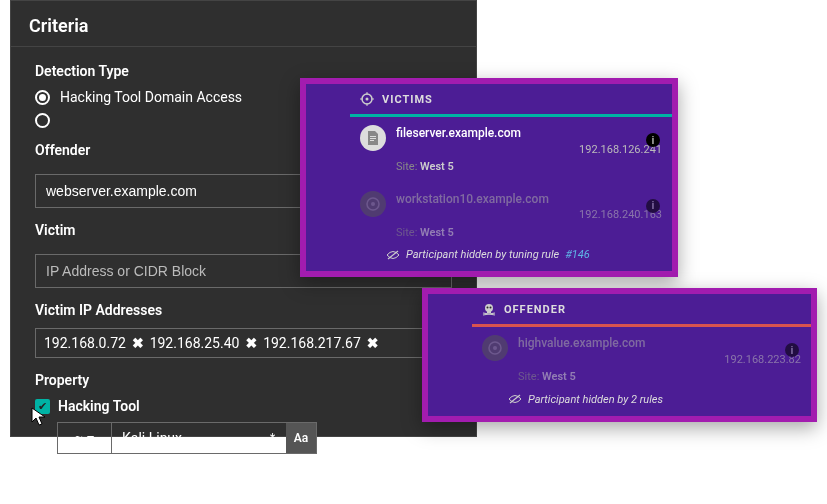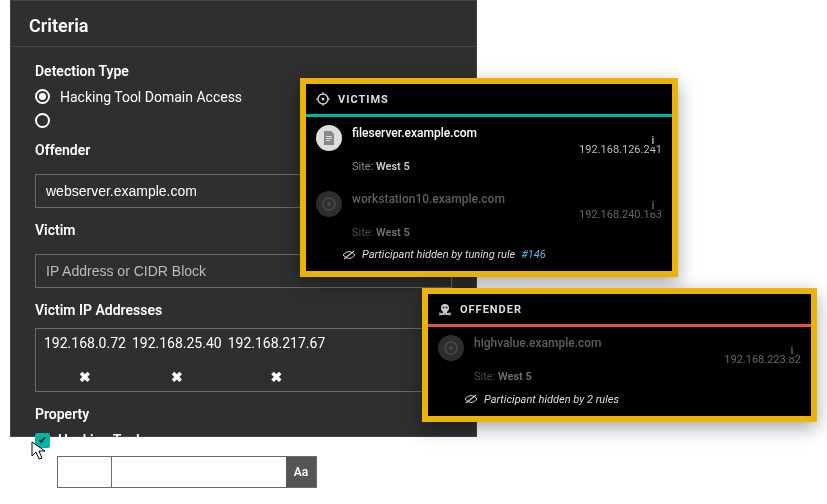--- a/index.html
+++ b/index.html
@@ -22,21 +22,21 @@
     font-size: 18px; font-weight: 600;
     padding: 14px 18px 10px;
     border-bottom: 1px solid #444;
   }
   .panel-body { padding: 16px 24px 0; }
   .section-label {
     font-size: 14px; font-weight: 600;
     margin-bottom: 10px;
   }
   .radio-row {
-    display: flex; 
+    display: flex; align-items: center;
     gap: 10px; margin-bottom: 8px;
     cursor: pointer;
     font-size: 14px;
   }
   .radio-outer {
     width: 15px; height: 15px; border-radius: 50%;
     border: 2px solid #fff; display: inline-flex;
     align-items: center; justify-content: center;
     flex-shrink: 0;
   }
@@ -59,23 +59,22 @@
     width: 100%;
     display: flex; flex-wrap: nowrap; align-items: center;
     border: 1px solid #6a6a6a;
     padding: 6px 8px; margin-top: 6px;
     gap: 6px;
     font-size: 14px;
     overflow: hidden;
   }
   .tag {
     display: inline-flex; align-items: center;
-    gap: 18px;
+    gap: 6px;
     white-space: nowrap;
-    flex-direction: column;
   }
   .tag-x { font-weight: 700; cursor: pointer; }
   .prop-row {
     display: flex; align-items: center; gap: 8px;
     margin-top: 4px;
     position: relative;
   }
   .checkbox {
     width: 15px; height: 15px;
     background: #00b3a4;
@@ -105,24 +104,25 @@
     padding: 0 10px;
   }
   .regex-cell, .case-cell {
     width: 30px; display: flex; align-items: center; justify-content: center;
     font-size: 12px;
   }
   .case-cell { background: #555; font-weight: 600; }
   
   .card {
     position: absolute;
-    background: #000000;
-    border: 6px solid #eab308;
+    background: #4c1d95;
+    border: 6px solid #a21caf;
     box-shadow: 0 6px 18px rgba(0,0,0,0.35);
     color: #ddd;
+    padding-left: 44px;
   }
   .card-victims { left: 300px; top: 78px; width: 378px; }
   .card-offender { left: 422px; top: 288px; width: 395px; }
   .card-header {
     display: flex; align-items: center; gap: 8px;
     padding: 8px 10px;
     font-size: 11px; font-weight: 700; letter-spacing: 1px;
     color: #ddd;
   }
   .accent-bar { height: 3px; }

